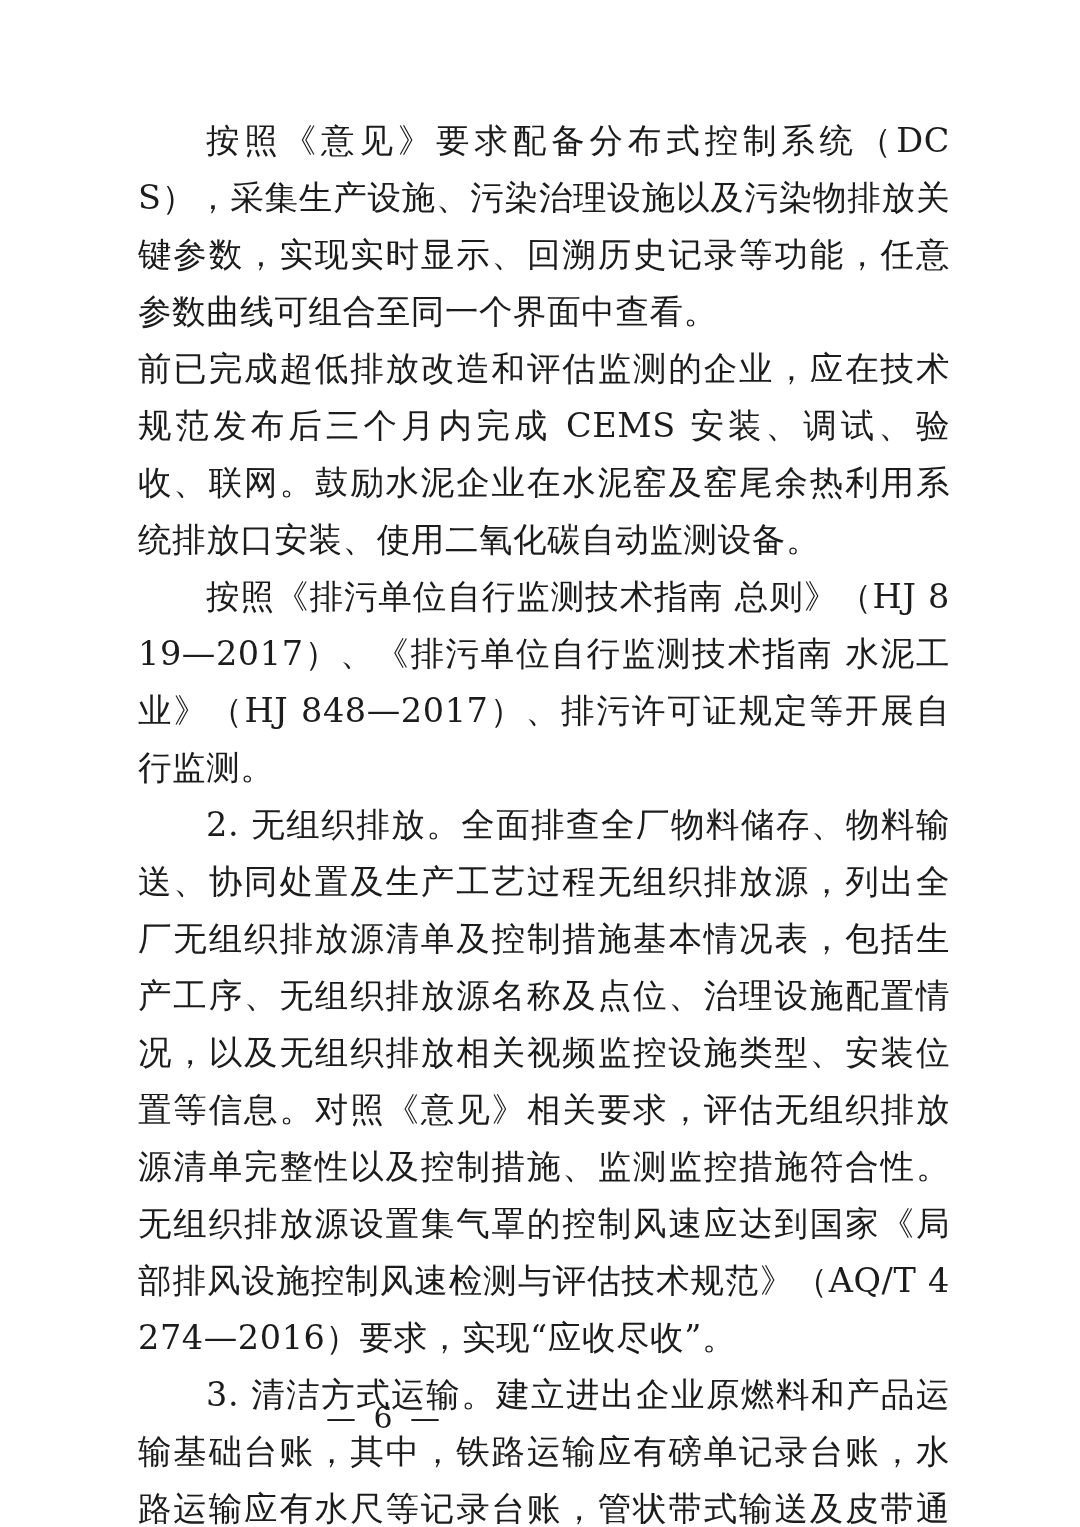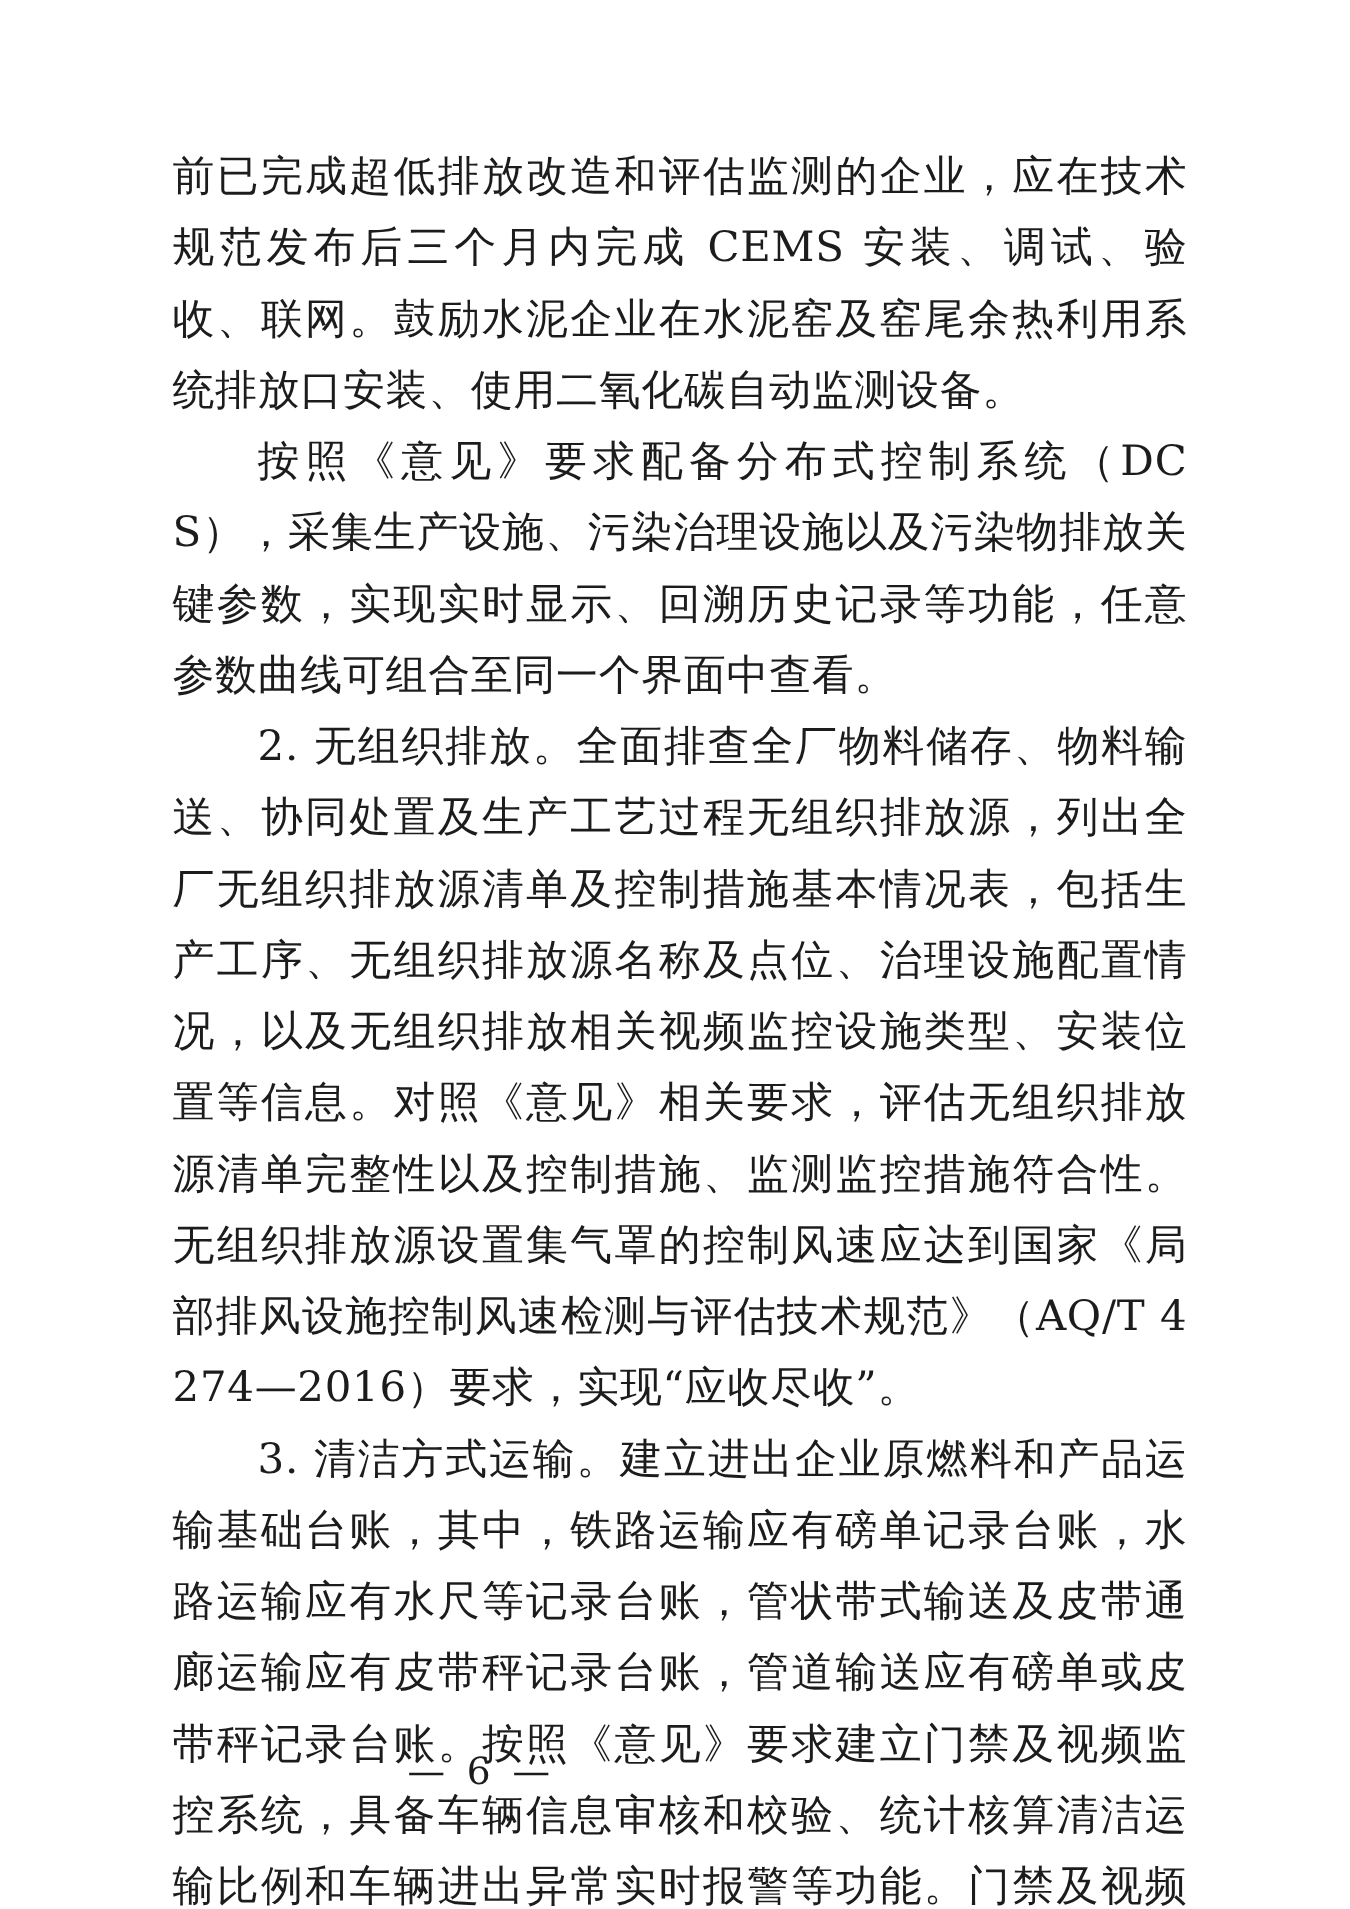--- a/index.html
+++ b/index.html
@@ -55,22 +55,23 @@
     letter-spacing: 4px;
     white-space: pre;
   }
 </style>
 </head>
 <body>
 
 <div class="page">
 
   <div class="text-column">
+    <p class="para indent">按照《意见》要求配备分布式控制系统（DCS），采集生产设施、污染治理设施以及污染物排放关键参数，实现实时显示、回溯历史记录等功能，任意参数曲线可组合至同一个界面中查看。</p>
     <p class="para">前已完成超低排放改造和评估监测的企业，应在技术规范发布后三个月内完成 CEMS 安装、调试、验收、联网。鼓励水泥企业在水泥窑及窑尾余热利用系统排放口安装、使用二氧化碳自动监测设备。</p>
-    <p class="para indent">按照《意见》要求配备分布式控制系统（DCS），采集生产设施、污染治理设施以及污染物排放关键参数，实现实时显示、回溯历史记录等功能，任意参数曲线可组合至同一个界面中查看。</p>
+    <p class="para indent">按照《排污单位自行监测技术指南 总则》（HJ 819—2017）、《排污单位自行监测技术指南 水泥工业》（HJ 848—2017）、排污许可证规定等开展自行监测。</p>
     <p class="para indent">2. 无组织排放。全面排查全厂物料储存、物料输送、协同处置及生产工艺过程无组织排放源，列出全厂无组织排放源清单及控制措施基本情况表，包括生产工序、无组织排放源名称及点位、治理设施配置情况，以及无组织排放相关视频监控设施类型、安装位置等信息。对照《意见》相关要求，评估无组织排放源清单完整性以及控制措施、监测监控措施符合性。无组织排放源设置集气罩的控制风速应达到国家《局部排风设施控制风速检测与评估技术规范》（AQ/T 4274—2016）要求，实现“应收尽收”。</p>
     <p class="para indent">3. 清洁方式运输。建立进出企业原燃料和产品运输基础台账，其中，铁路运输应有磅单记录台账，水路运输应有水尺等记录台账，管状带式输送及皮带通廊运输应有皮带秤记录台账，管道输送应有磅单或皮带秤记录台账。按照《意见》要求建立门禁及视频监控系统，具备车辆信息审核和校验、统计核算清洁运输比例和车辆进出异常实时报警等功能。门禁及视频监控系统应与计量系统关联，建</p>
   </div>
 
   <div class="footer">
     <span class="page-number">— 6 —</span>
   </div>
 
 </div>
 

